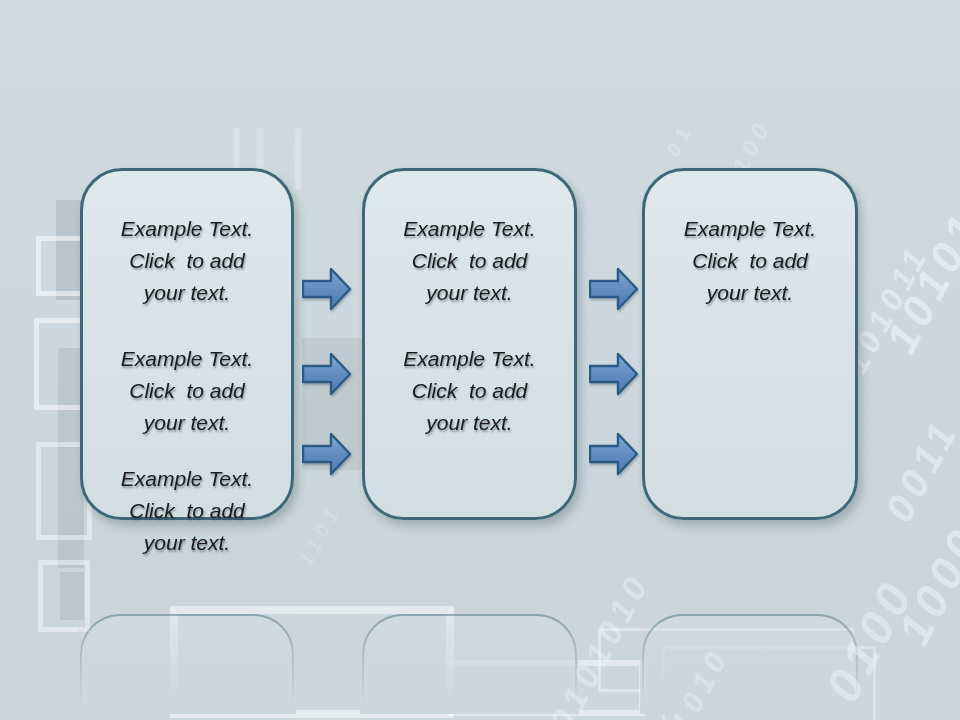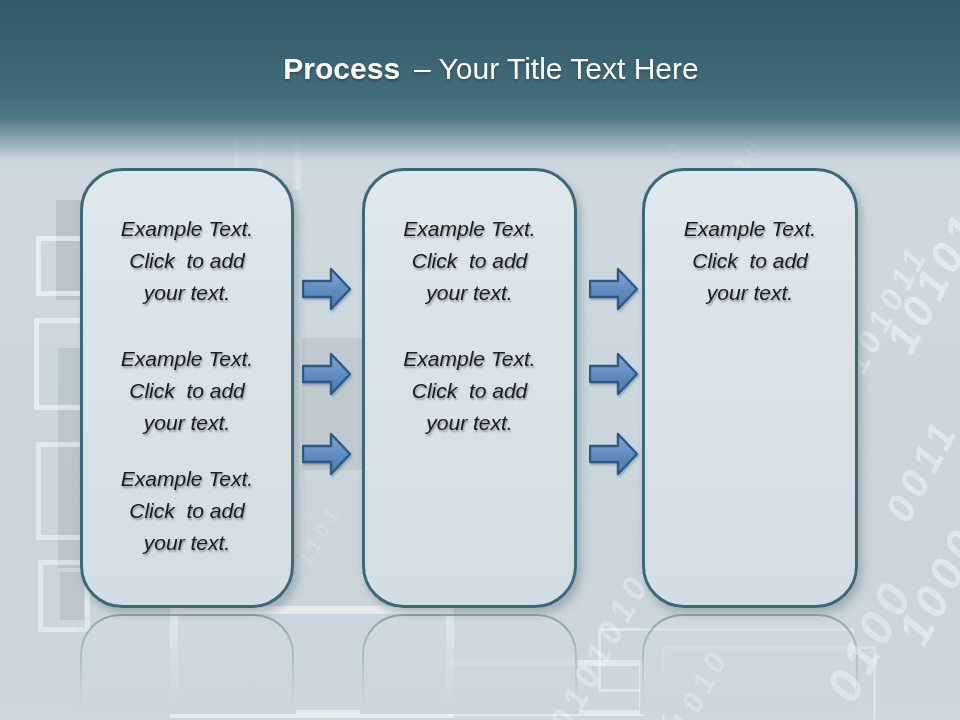--- a/index.html
+++ b/index.html
@@ -44,21 +44,21 @@
   
   .header{position:absolute;left:0;top:0;width:960px;height:178px;
     background:linear-gradient(180deg,#325c6a 0%,#3a6371 30%,#446e7b 55%,#517a87 67%,
       rgba(122,152,162,.75) 79%,rgba(190,207,213,.3) 90%,rgba(204,216,221,0) 100%);}
   .title{position:absolute;left:0;top:52px;width:960px;text-align:center;
     color:#ffffff;font-size:30px;padding-left:22px;box-sizing:border-box;
     text-shadow:0 2px 3px rgba(0,0,0,.28);}
   .title .kw{font-weight:700;}
   .title .rest{font-weight:400;margin-left:14px;}
   
-  .card{position:absolute;top:168px;height:440px;box-sizing:border-box;
+  .card{position:absolute;top:168px;height:352px;box-sizing:border-box;
     border:3px solid #3e6877;border-radius:42px;
     background:linear-gradient(180deg,#dfe8ec 0%,#d7e1e6 55%,#d3dee4 100%);
     box-shadow:4px 6px 9px rgba(70,90,102,.32);}
   .card1{left:80px;width:214px;}
   .card2{left:362px;width:215px;}
   .card3{left:642px;width:216px;}
   .para{position:absolute;left:0;width:100%;text-align:center;font-style:italic;
     font-size:21px;line-height:32px;color:#1b1b1b;
     text-shadow:1px 2px 2px rgba(20,30,40,.38);}
   .p1{top:42px;} .p2{top:172px;} .p3{top:292px;}
@@ -110,25 +110,20 @@
   <span class="bin bin1">10101011</span>
   <span class="bin bin2">0011</span>
   <span class="bin bin3">1000</span>
   <span class="bin bin4">0101010</span>
   <span class="bin bin5">0100</span>
   <span class="bin bin6">1010</span>
   <span class="bin bin7">100</span>
   <span class="bin bin8">01</span>
   <span class="bin bin9">1101</span>
 
-  <div class="header">
-    <div class="title">
-      <span class="kw">Process</span><span class="rest">– Your Title Text Here</span>
-    </div>
-  </div>
 
   <svg width="0" height="0" style="position:absolute" aria-hidden="true">
     <defs>
       <linearGradient id="arrowGrad" x1="0" y1="0" x2="0" y2="1">
         <stop offset="0" stop-color="#83a8d3"></stop>
         <stop offset="0.55" stop-color="#5f8bbe"></stop>
         <stop offset="1" stop-color="#4e7bb0"></stop>
       </linearGradient>
     </defs>
   </svg>

